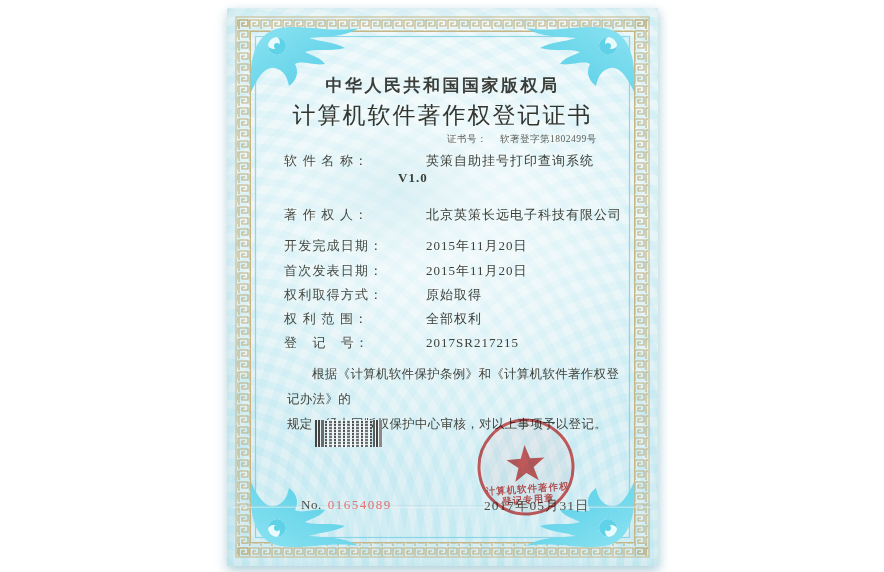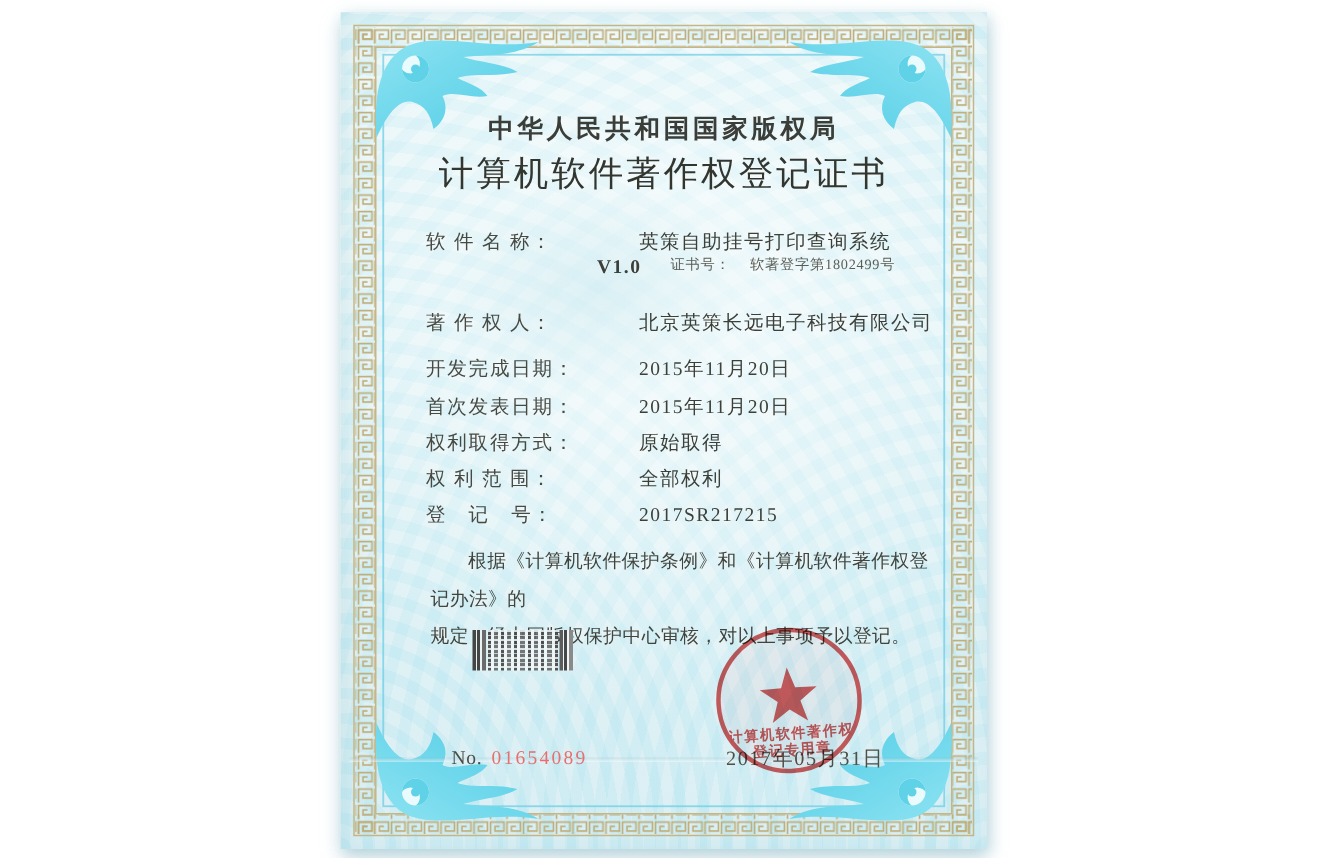--- a/index.html
+++ b/index.html
@@ -16,21 +16,21 @@
   .ornaments{position:absolute;left:0;top:0;pointer-events:none;}
   .watermark{position:absolute;left:70px;top:110px;width:210px;height:150px;border-radius:50%;
              background:radial-gradient(closest-side, rgba(150,212,224,.26), rgba(150,212,224,0));}
   .crease{position:absolute;left:6px;right:6px;top:497px;height:3px;
           background:linear-gradient(180deg, rgba(130,175,190,.22), rgba(255,255,255,.45));}
   .issuer{position:absolute;left:0;top:66px;width:100%;text-align:center;
           font-family:"Liberation Sans","DejaVu Sans",sans-serif;font-weight:700;
           font-size:17px;letter-spacing:2.5px;color:#3a3d38;}
   .cert-title{position:absolute;left:0;top:92px;width:100%;text-align:center;font-weight:400;
           font-size:23px;letter-spacing:2px;color:#33352f;}
-  .certno{position:absolute;left:220px;top:125px;font-size:9.5px;color:#5a5d55;letter-spacing:.5px;margin-top:37px;}
+  .certno{position:absolute;left:220px;top:125px;font-size:9.5px;color:#5a5d55;letter-spacing:.5px;}
   .certno .gap{display:inline-block;width:13px;}
   .row{position:absolute;left:57px;font-size:13px;color:#41443d;white-space:nowrap;}
   .row .lbl{display:inline-block;width:114px;letter-spacing:1.2px;color:#474a43;}
   .row .val{letter-spacing:1px;color:#3d4039;margin-left:28px;}
   .val2{position:absolute;left:171px;top:162px;font-size:13px;letter-spacing:1px;color:#3d4039;font-weight:bold;}
   .stmt{position:absolute;left:60px;top:354px;width:336px;font-size:12.5px;color:#41443d;
         letter-spacing:.3px;line-height:25px;}
   .stmt .l1{text-indent:25px;}
   .barcode{position:absolute;left:88px;top:412px;width:67px;height:27px;
      background:

